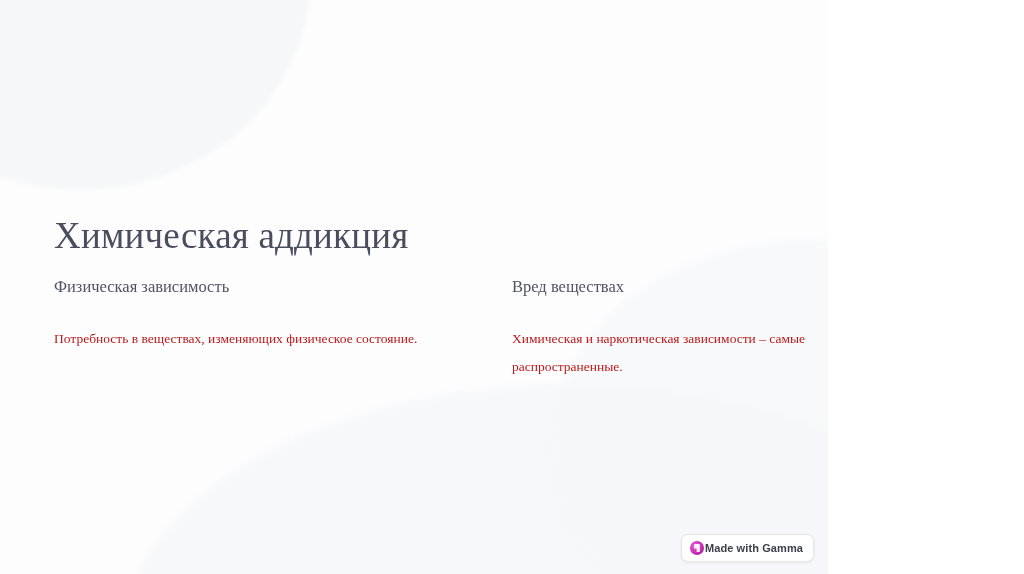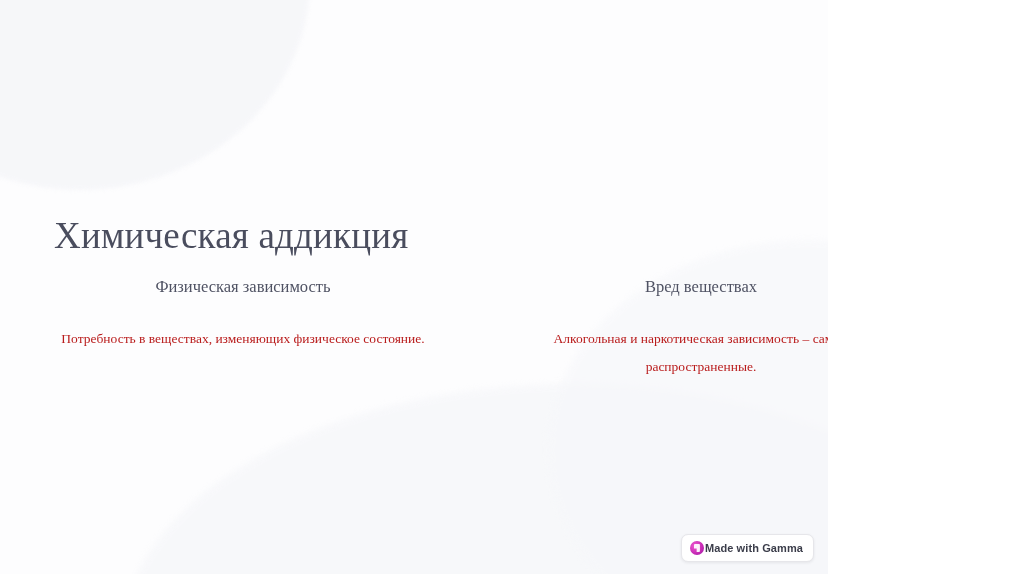--- a/index.html
+++ b/index.html
@@ -68,21 +68,20 @@
     letter-spacing: 0.2px;
   }
 
   .columns {
     position: absolute;
     left: 54px;
     top: 275px;
     width: 916px;
     display: flex;
     gap: 0px;
-    text-align: center;
   }
   .column {
     width: 458px;
     padding-right: 80px;
     box-sizing: border-box;
   }
   .col-heading {
     font-size: 16.5px;
     line-height: 24px;
     color: #4f5263;
@@ -153,21 +152,21 @@
 
   <div class="columns">
 
     <div class="column">
       <h2 class="col-heading">Физическая зависимость</h2>
       <p class="col-body">Потребность в веществах, изменяющих физическое состояние.</p>
     </div>
 
     <div class="column">
       <h2 class="col-heading">Вред веществах</h2>
-      <p class="col-body">Алкогольная и наркотическая зависимость – самые распространенные.</p>
+      <p class="col-body">Химическая и наркотическая зависимости – самые распространенные.</p>
     </div>
 
   </div>
 
   <div class="gamma-badge">
     <span class="gamma-logo"></span>
     <span class="badge-label">Made with Gamma</span>
   </div>
 
 </div>

